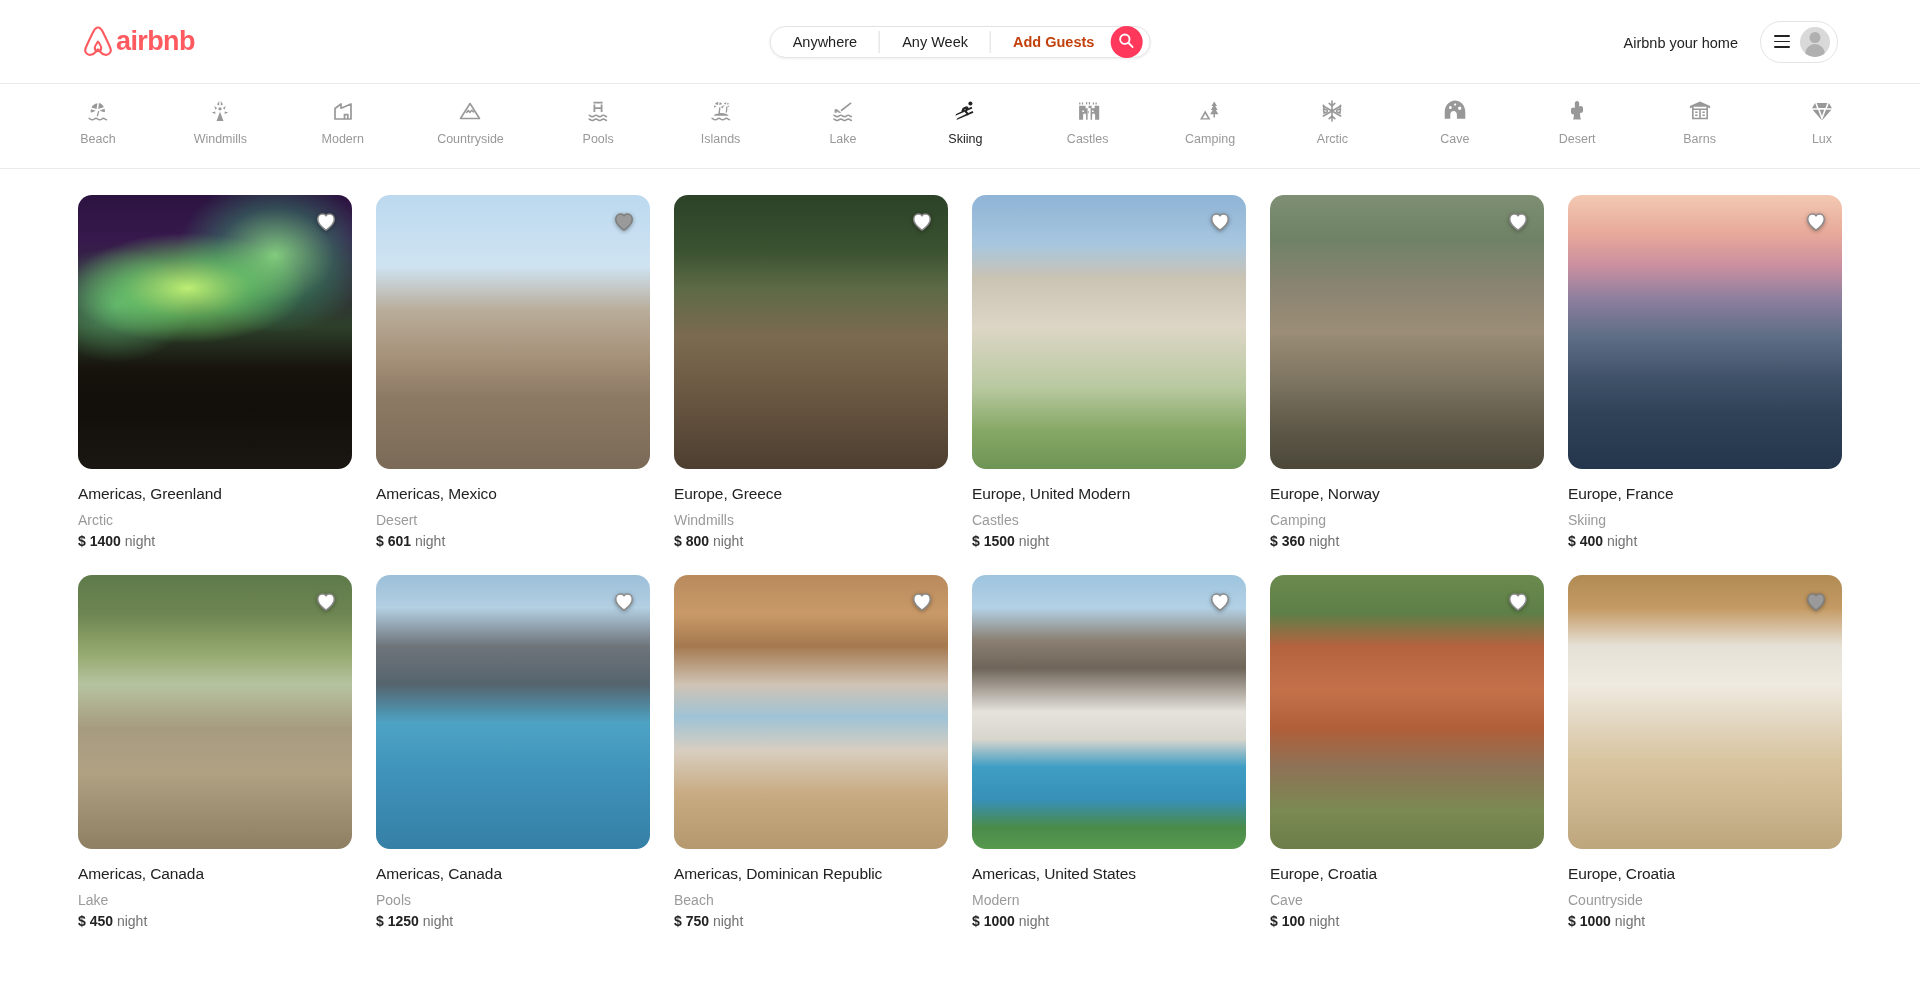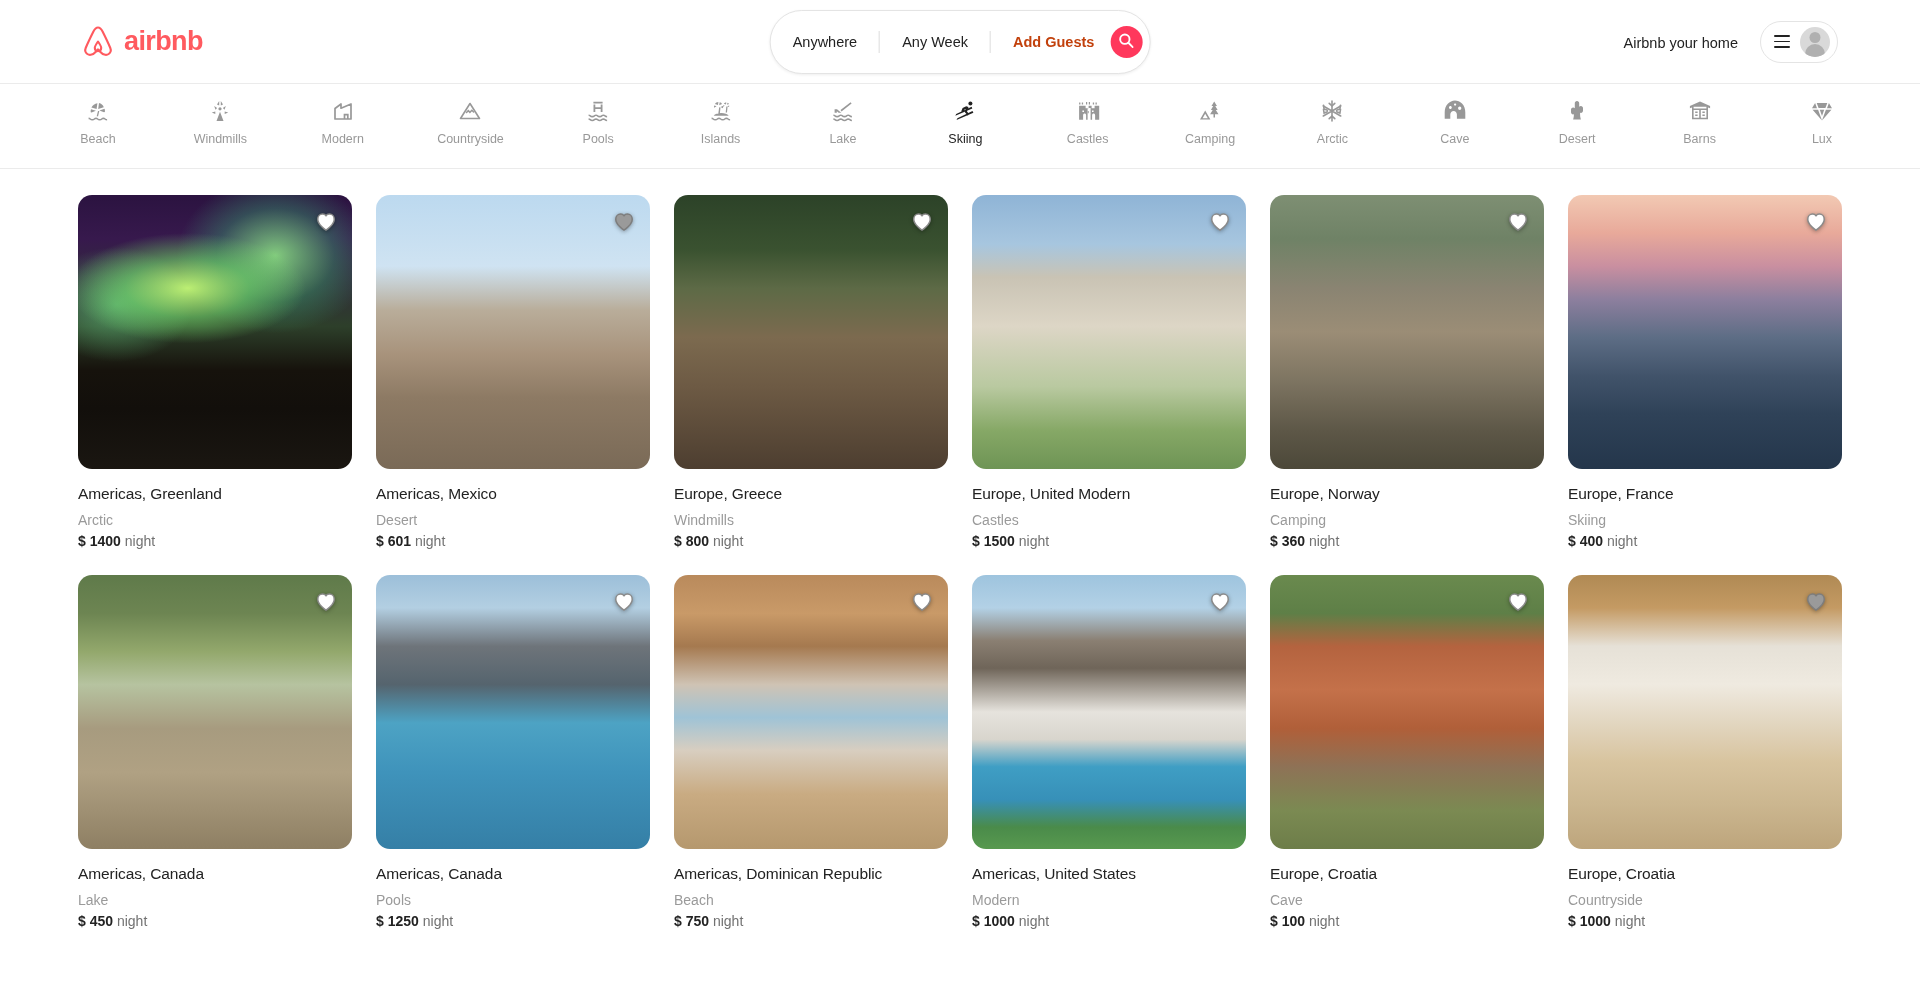--- a/index.html
+++ b/index.html
@@ -19,41 +19,41 @@
     height: 84px;
     display: flex;
     align-items: center;
     background: #fff;
     border-bottom: 1px solid #ebebeb;
     padding: 0 40px;
   }
   .logo {
     display: flex;
     align-items: center;
-    gap: 10px;
+    gap: 2px;
     color: #FF5A5F;
     cursor: pointer;
     margin-left: 42px;
   }
   .logo svg { display: block; }
   .logo-text {
     font-size: 27px;
     font-weight: 700;
     letter-spacing: -0.6px;
     color: #FF5A5F;
   }
 
   .search-bar {
     position: absolute;
     left: 50%;
     top: 50%;
     transform: translate(-50%, -50%);
     display: flex;
     align-items: center;
-    height: 64px;
+    height: 32px;
     border: 1px solid #e4e4e4;
     border-radius: 40px;
     box-shadow: 0 1px 3px rgba(0,0,0,0.07);
     background: #fff;
     padding: 0 7px 0 0;
     cursor: pointer;
   }
   .search-seg {
     font-size: 14.5px;
     color: #222;

